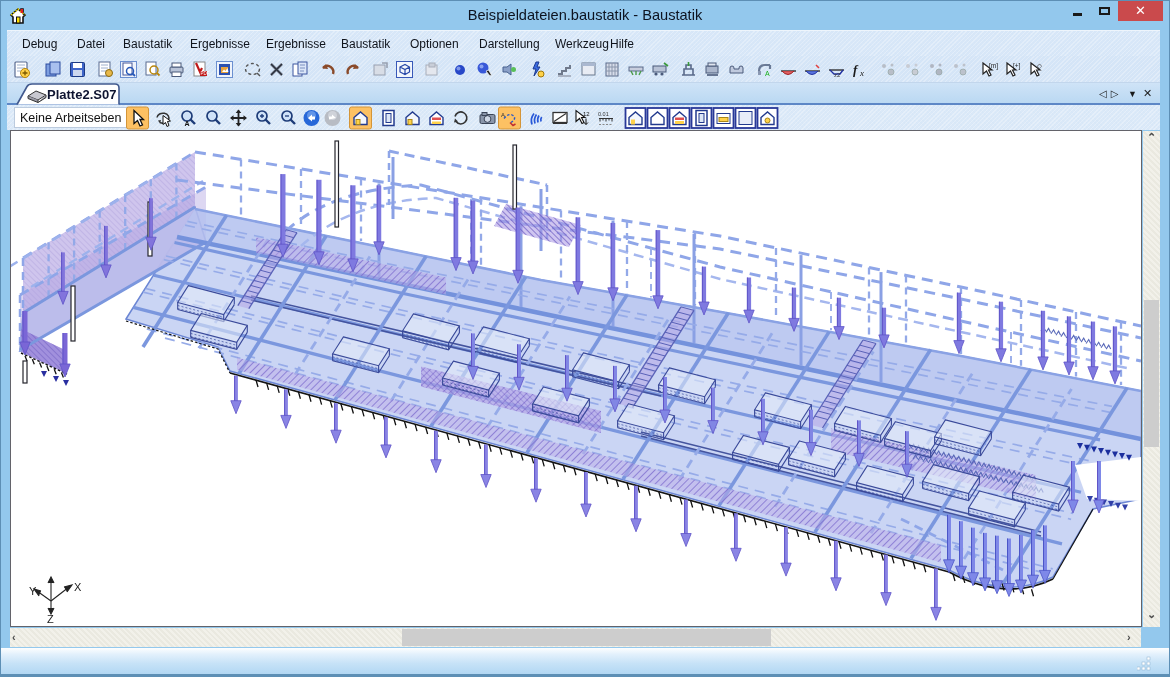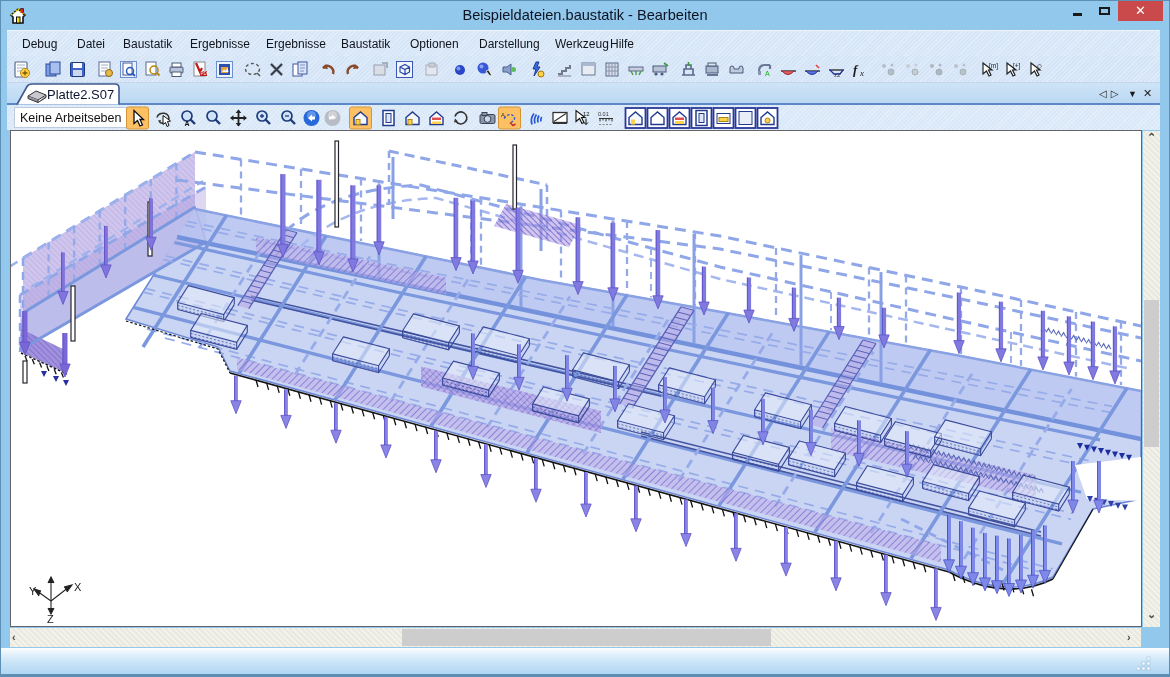--- a/index.html
+++ b/index.html
@@ -4,41 +4,41 @@
 body{width:1170px;height:677px;overflow:hidden;font-family:"Liberation Sans",sans-serif;background:#93c8ed;position:relative}
 .win{position:absolute;inset:0;border:1px solid #5d8fb5;background:#93c8ed}
 .title{position:absolute;left:0;top:0;width:100%;height:30px}
 .title .txt{position:absolute;left:0;right:0;top:7px;text-align:center;font-size:14.6px;color:#0d1320}
 .btn-close{position:absolute;left:1118px;top:1px;width:45px;height:20px;background:#ca4a4c;color:#fff;text-align:center;font-size:13px;line-height:19px}
 .mrow{position:absolute;left:7px;top:30px;width:1153px;height:26px;background:#d8e7f8;border-top:1px solid #eef5fc;font-size:12px;color:#10141c}
 .trow{position:absolute;left:7px;top:56px;width:1153px;height:27px;background:#d5e5f7;border-bottom:1px solid #c2d6ec}
 .tabrow{position:absolute;left:7px;top:83px;width:1153px;height:21px;background:linear-gradient(#cfe3f7,#b9d8f2)}
 .tabline{position:absolute;left:7px;top:103px;width:1153px;height:2px;background:#5d87c6}
 
-.tabtxt{position:absolute;left:47px;top:87px;font-size:13px;font-weight:normal;color:#0e1430}
+.tabtxt{position:absolute;left:47px;top:87px;font-size:13px;font-weight:bold;color:#0e1430}
 .t2row{position:absolute;left:7px;top:105px;width:1153px;height:25px;background:#dbe9f8}
 .tex{background-image:repeating-linear-gradient(135deg,rgba(255,255,255,0.28) 0 1px,rgba(255,255,255,0) 1px 3px),repeating-linear-gradient(45deg,rgba(210,228,246,0.35) 0 1px,rgba(255,255,255,0) 1px 3px)}
 .combo{position:absolute;left:7px;top:2px;width:115px;height:21px;background:#fff;border:1px solid #bccbde;font-size:12.5px;color:#111;line-height:20px;padding-left:5px}
 .canvas{position:absolute;left:10px;top:130px;width:1132px;height:497px;background:#fff;border:1px solid #63636a}
 .vsb{position:absolute;left:1143px;top:131px;width:17px;height:496px;background:#f0f0e8}
 .hsb{position:absolute;left:10px;top:628px;width:1131px;height:19px;background:#f0f0e8}
 .sbtex{background-image:repeating-linear-gradient(45deg,#f2f1ea 0 2px,#eae9e0 2px 4px)}
 .thumb{background:#cdcdcd}
 .status{position:absolute;left:1px;top:648px;width:1168px;height:28px;background:linear-gradient(#fdfeff,#e2f0fc 25%,#c6e2f7 60%,#b2d7f3);border-bottom:2px solid #5d8fb5}
 .arr{color:#4b4b4b;font-size:11px;font-weight:bold}
 </style></head><body>
 <div class="win"></div>
 <div class="title">
  <svg width="30" height="30" style="position:absolute;left:8px;top:6px">
       <path d="M3,9 L10,3 L13,5.5 L13,3 L15,3 L15,7.5 L17,9 L15,11 L15,17 L5,17 L5,11 Z" fill="#fff" stroke="#111" stroke-width="1.6"></path>
       <path d="M3,9 L10,3 L17,9" fill="none" stroke="#e8d800" stroke-width="1.6" stroke-dasharray="1.5,1.5"></path>
       <rect x="8.5" y="11" width="3.5" height="6" fill="#ffe000" stroke="#111"></rect>
       <rect x="12.6" y="3" width="2.4" height="4" fill="#e02020"></rect>
     </svg>
- <div class="txt">Beispieldateien.baustatik - Bearbeiten</div>
+ <div class="txt">Beispieldateien.baustatik - Baustatik</div>
  <div style="position:absolute;left:1073px;top:13px;width:9px;height:2.5px;background:#1a1a1a"></div>
  <div style="position:absolute;left:1099px;top:7px;width:11px;height:8px;border:2px solid #1a1a1a"></div>
  <div class="btn-close">✕</div>
 </div>
 <div class="mrow tex">
     <span style="position:absolute;left:15px;top:6px">Debug</span>
     <span style="position:absolute;left:70px;top:6px">Datei</span>
     <span style="position:absolute;left:116px;top:6px">Baustatik</span>
     <span style="position:absolute;left:183px;top:6px">Ergebnisse</span>
     <span style="position:absolute;left:259px;top:6px">Ergebnisse</span>

